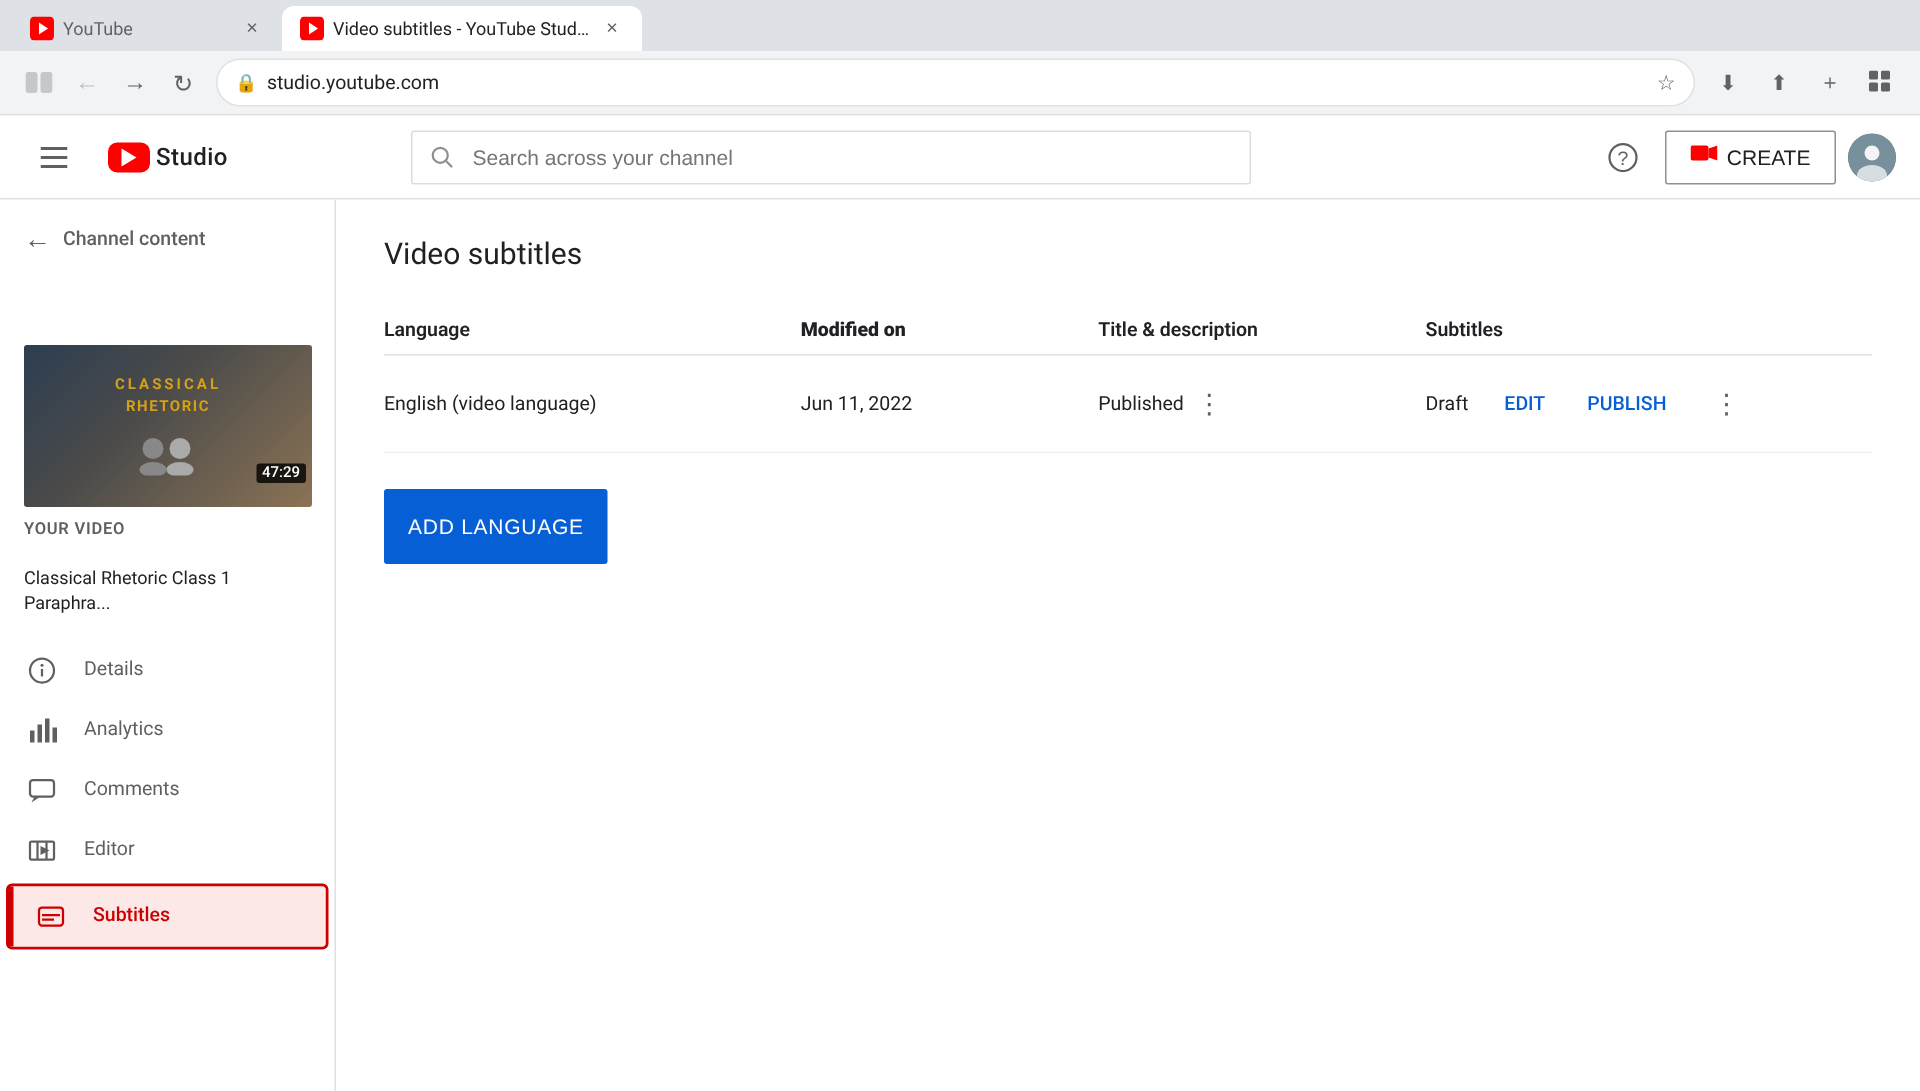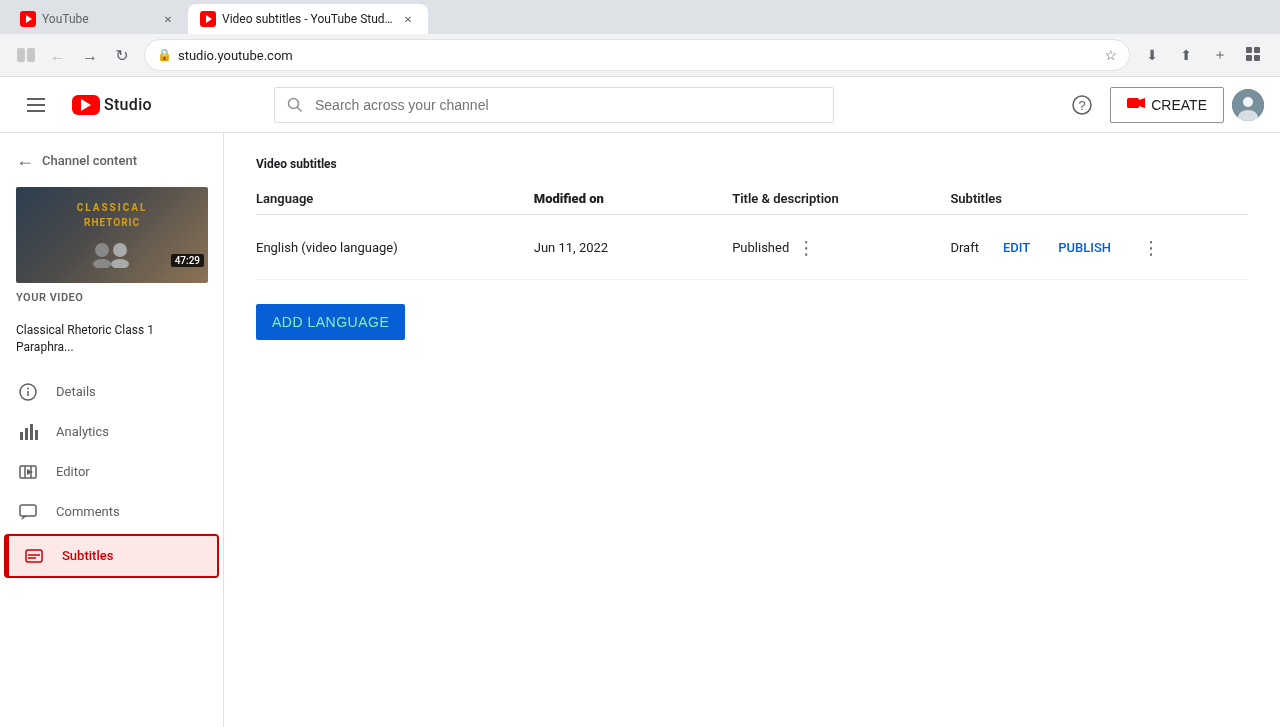--- a/index.html
+++ b/index.html
@@ -244,26 +244,26 @@
     }
     .back-arrow {
       font-size: 18px;
       color: #606060;
     }
     .video-card {
       padding: 8px 16px 16px;
     }
     .video-thumbnail {
       width: 192px;
-      height: 96px;
+      height: 108px;
       background: #333;
       border-radius: 2px;
       position: relative;
       overflow: hidden;
-      display: flex; align-items: flex-end; justify-content: center;
+      display: flex; align-items: flex-end; justify-content: center; margin-top: 44px;
     }
     .video-thumbnail-inner {
       width: 100%; height: 100%;
       background: linear-gradient(135deg, #2c3e50 0%, #4a4a4a 40%, #8b7355 100%);
       display: flex; align-items: center; justify-content: center;
       flex-direction: column;
       gap: 4px;
     }
     .thumbnail-text-top {
       font-size: 10px;
@@ -349,24 +349,24 @@
     .nav-label { flex: 1; }
 
     
     .main-content {
       flex: 1;
       overflow-y: auto;
       padding: 24px 32px;
       background: #fff;
     }
     .page-title {
-      font-size: 12px;
-      font-weight: 700;
-      color: #202124;
-      margin-bottom: 12px;
+      font-size: 20px;
+      font-weight: 400;
+      color: #202124;
+      margin-bottom: 24px;
     }
 
     
     .subtitles-table {
       width: 100%;
       border-collapse: collapse;
     }
     .subtitles-table th {
       text-align: left;
       font-size: 13px;
@@ -430,25 +430,25 @@
       color: #606060;
     }
 
     
     .add-language-btn {
       display: inline-flex;
       align-items: center;
       justify-content: center;
       margin-top: 24px;
       background: #065fd4;
-      color: #86efac;
+      color: #ffffff;
       border: none;
       border-radius: 2px;
       padding: 0 16px;
-      height: 36px;
+      height: 50px;
       font-size: 14px;
       font-weight: 500;
       cursor: pointer;
       letter-spacing: 0.5px;
     }
 
     
     .subtitles-table tr:first-child td { }
 
     .col-language { width: 28%; }
@@ -614,36 +614,36 @@
             <rect x="7" y="6" width="3" height="12"></rect>
             <rect x="12" y="2" width="3" height="16"></rect>
             <rect x="17" y="8" width="3" height="10"></rect>
           </svg>
         </span>
         <span class="nav-label">Analytics</span>
       </div>
       <div class="nav-item">
         <span class="nav-icon">
           <svg width="20" height="20" viewBox="0 0 20 20" fill="none" stroke="#606060" stroke-width="1.5">
+            <rect x="2" y="3" width="16" height="11" rx="2"></rect>
+            <polygon points="5,14 3,18 9,14" fill="#606060" stroke="none"></polygon>
+          </svg>
+        </span>
+        <span class="nav-label">Comments</span>
+      </div>
+      <div class="nav-item">
+        <span class="nav-icon">
+          <svg width="20" height="20" viewBox="0 0 20 20" fill="none" stroke="#606060" stroke-width="1.5">
             <rect x="2" y="4" width="16" height="12" rx="1"></rect>
             <line x1="7" y1="4" x2="7" y2="16"></line>
             <line x1="13" y1="4" x2="13" y2="16"></line>
             <polygon points="9,7 15,10 9,13" fill="#606060" stroke="none"></polygon>
           </svg>
         </span>
         <span class="nav-label">Editor</span>
-      </div>
-      <div class="nav-item">
-        <span class="nav-icon">
-          <svg width="20" height="20" viewBox="0 0 20 20" fill="none" stroke="#606060" stroke-width="1.5">
-            <rect x="2" y="3" width="16" height="11" rx="2"></rect>
-            <polygon points="5,14 3,18 9,14" fill="#606060" stroke="none"></polygon>
-          </svg>
-        </span>
-        <span class="nav-label">Comments</span>
       </div>
 
       <div style="border: 2px solid #c00; border-radius: 4px; margin: 2px 4px;">
         <div class="nav-item active" style="border-radius: 2px;">
           <span class="nav-icon">
             <svg width="20" height="20" viewBox="0 0 20 20" fill="#c00">
               <rect x="2" y="4" width="16" height="12" rx="2" fill="none" stroke="#c00" stroke-width="1.5"></rect>
               <line x1="4" y1="9" x2="16" y2="9" stroke="#c00" stroke-width="1.5"></line>
               <line x1="4" y1="12" x2="12" y2="12" stroke="#c00" stroke-width="1.5"></line>
             </svg>

